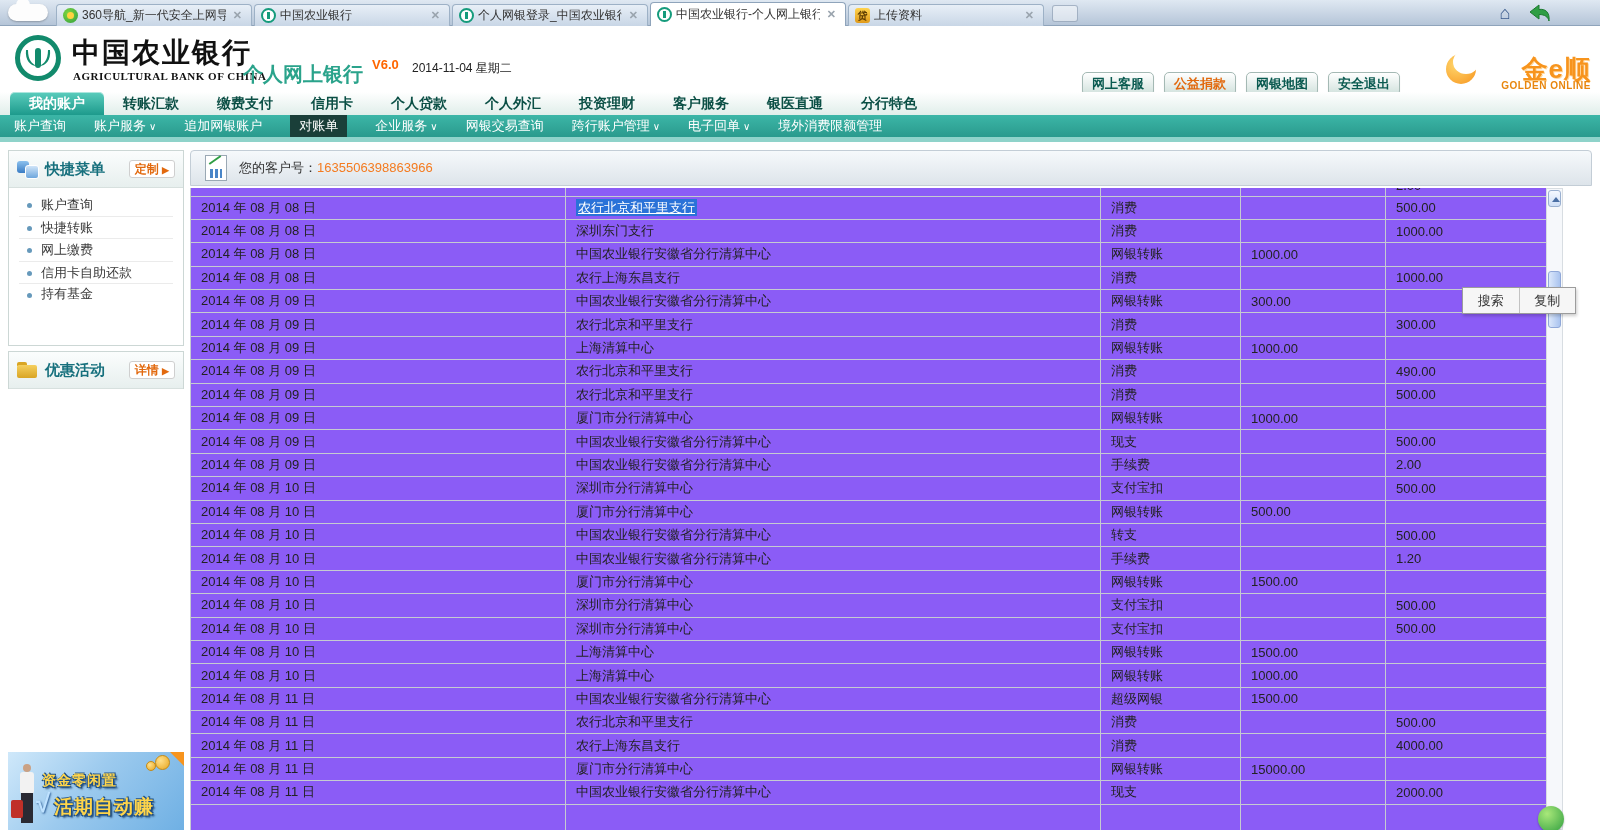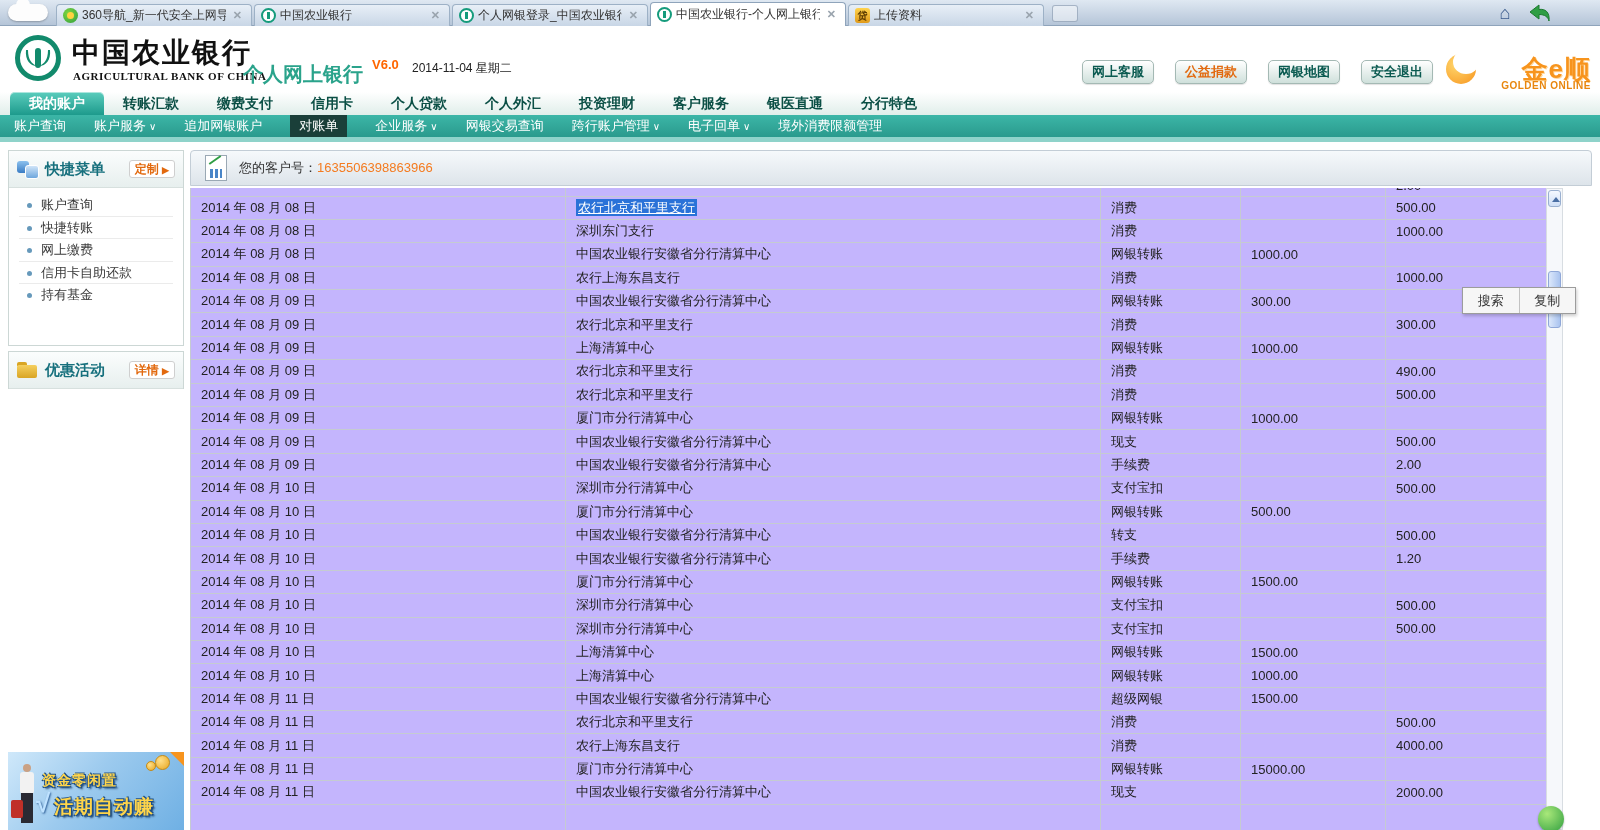--- a/index.html
+++ b/index.html
@@ -36,21 +36,21 @@
   #back-icon { left:1528px; top:3px; width:24px; height:20px; }
 
   
   #bankheader { left:0; top:26px; width:1600px; height:66px; background:#fff; }
   #abc-logo { left:14px; top:8px; width:48px; height:48px; }
   #bank-cn { left:72px; top:8px; font-family:"Liberation Serif", serif; font-size:28px; font-weight:bold; color:#111; letter-spacing:2px; }
   #bank-en { left:73px; top:44px; font-family:"Liberation Serif", serif; font-size:11px; font-weight:bold; color:#111; letter-spacing:.5px; }
   #prod-title { left:243px; top:28px; font-size:20px; font-weight:bold; color:#2aa38b;margin-top:7px; }
   #prod-ver { left:372px; top:31px; font-size:13px; font-weight:bold; color:#f60; }
   #hdr-date { left:412px; top:34px; font-size:12px; color:#222; }
-  #quicklinks { left:1082px; top:34px; display:flex; gap:21px; }
+  #quicklinks { left:1082px; top:46px; display:flex; gap:10px; }
   .qbtn { min-width:72px; height:24px; line-height:22px; text-align:center; padding:0 8px;
     border:1px solid #a4b9b4; border-radius:5px; background:linear-gradient(#ffffff,#cfe0db);
     font-size:13px; font-weight:bold; color:#0a5a50; box-shadow:0 1px 1px rgba(0,0,0,.12); }
   .qbtn.orange { color:#e2690e; }
   #golden { left:1448px; top:28px; width:145px; height:36px; text-align:right; }
   #golden .crescent { position:absolute; left:-2px; top:0px; width:30px; height:30px; border-radius:50%;
     background:radial-gradient(circle at 35% 35%, #ffd76e, #f7941d); }
   #golden .crescent:after { content:""; position:absolute; left:7px; top:-4px; width:26px; height:24px;
     border-radius:50%; background:#fff; }
   #golden .gtxt { position:absolute; right:2px; top:-2px; font-size:26px; font-weight:bold; color:#f7941d;
@@ -75,21 +75,21 @@
   .panel-h { height:37px; background:linear-gradient(#fbfdfd,#e7efee); border-bottom:1px solid #d7e0de;
     display:flex; align-items:center; padding:0 8px; }
   .panel-title { font-size:15px; font-weight:bold; color:#17707d; flex:1; margin-left:6px; }
   .panel-act { height:18px; line-height:16px; padding:0 5px; background:#fff; border:1px solid #cfcfcf;
     border-radius:3px; font-size:12px; font-weight:bold; color:#e2690e; white-space:nowrap; }
   .panel-act .arr { font-size:9px; }
   #quickmenu { top:150px; height:196px; }
   #quickmenu ul { list-style:none; padding:6px 10px 0 10px; }
   #quickmenu li { height:22.5px; line-height:22px; border-bottom:1px solid #ebebeb; font-size:13px;
     color:#3a3a3a; padding-left:22px; position:relative; }
-  #quickmenu li:last-child { border-bottom:none; }
+  #quickmenu li:last-child { border-bottom:none;font-family:Liberation Mono, monospace; }
   #quickmenu li .dot { position:absolute; left:8px; top:9px; width:5px; height:5px; border-radius:50%; background:#6699bb; }
   #promo { top:351px; height:38px; }
   .ic-qm { width:22px; height:16px; position:relative; }
   .ic-qm:before { content:""; position:absolute; left:0; top:0; width:12px; height:12px; border-radius:3px;
     background:linear-gradient(#8cc1ee,#3a7cc4); }
   .ic-qm:after { content:""; position:absolute; left:8px; top:4px; width:12px; height:12px; border-radius:3px;
     background:linear-gradient(#cfe4f8,#6ea7dd); border:1px solid #fff; }
   .ic-folder { width:22px; height:16px; position:relative; }
   .ic-folder:before { content:""; position:absolute; left:0; top:0; width:10px; height:4px;
     background:#d9a524; border-radius:2px 2px 0 0; }
@@ -124,21 +124,21 @@
   #crumb-ico { width:22px; height:26px; margin:0 12px 0 14px; background:#fff; border:1px solid #9aa8b4; position:relative; }
   #crumb-ico:before { content:""; position:absolute; left:2px; top:3px; width:14px; height:2px; background:#2f9e44;
     transform:rotate(-35deg); }
   #crumb-ico:after { content:""; position:absolute; left:4px; top:13px; width:12px; height:9px;
     background:linear-gradient(90deg,#4a86c8 3px, transparent 3px, transparent 5px, #4a86c8 5px, #4a86c8 8px, transparent 8px, transparent 10px, #4a86c8 10px); }
   #crumb-text { font-size:13px; font-weight:bold; color:#2b2b2b; flex:1; }
   #cust { font-size:13px; color:#333; margin-right:16px; }
   #cust b { color:#f47b20; font-weight:normal; }
 
   
-  #billtable { left:190px; top:188px; width:1356px; border-collapse:collapse; table-layout:fixed; background:#c4b5fd; }
+  #billtable { left:190px; top:188px; width:1356px; border-collapse:collapse; table-layout:fixed; background:#8b5cf6; }
   #billtable td { border:1px solid #c5cbd1; font-size:13px; color:#222; height:23.4px;
     padding:0 0 0 10px; white-space:nowrap; overflow:hidden; }
   #billtable col.c-date { width:375px; }
   #billtable col.c-branch { width:535px; }
   #billtable col.c-type { width:140px; }
   #billtable col.c-in { width:145px; }
   #billtable col.c-out { width:161px; }
   #billtable tr.partial-top td { height:8px; border-top:none; }
   #billtable tr.partial-top td span { display:block; margin-top:-13px; }
   #billtable tr.partial-bottom td { height:26px; border-bottom:none; }

